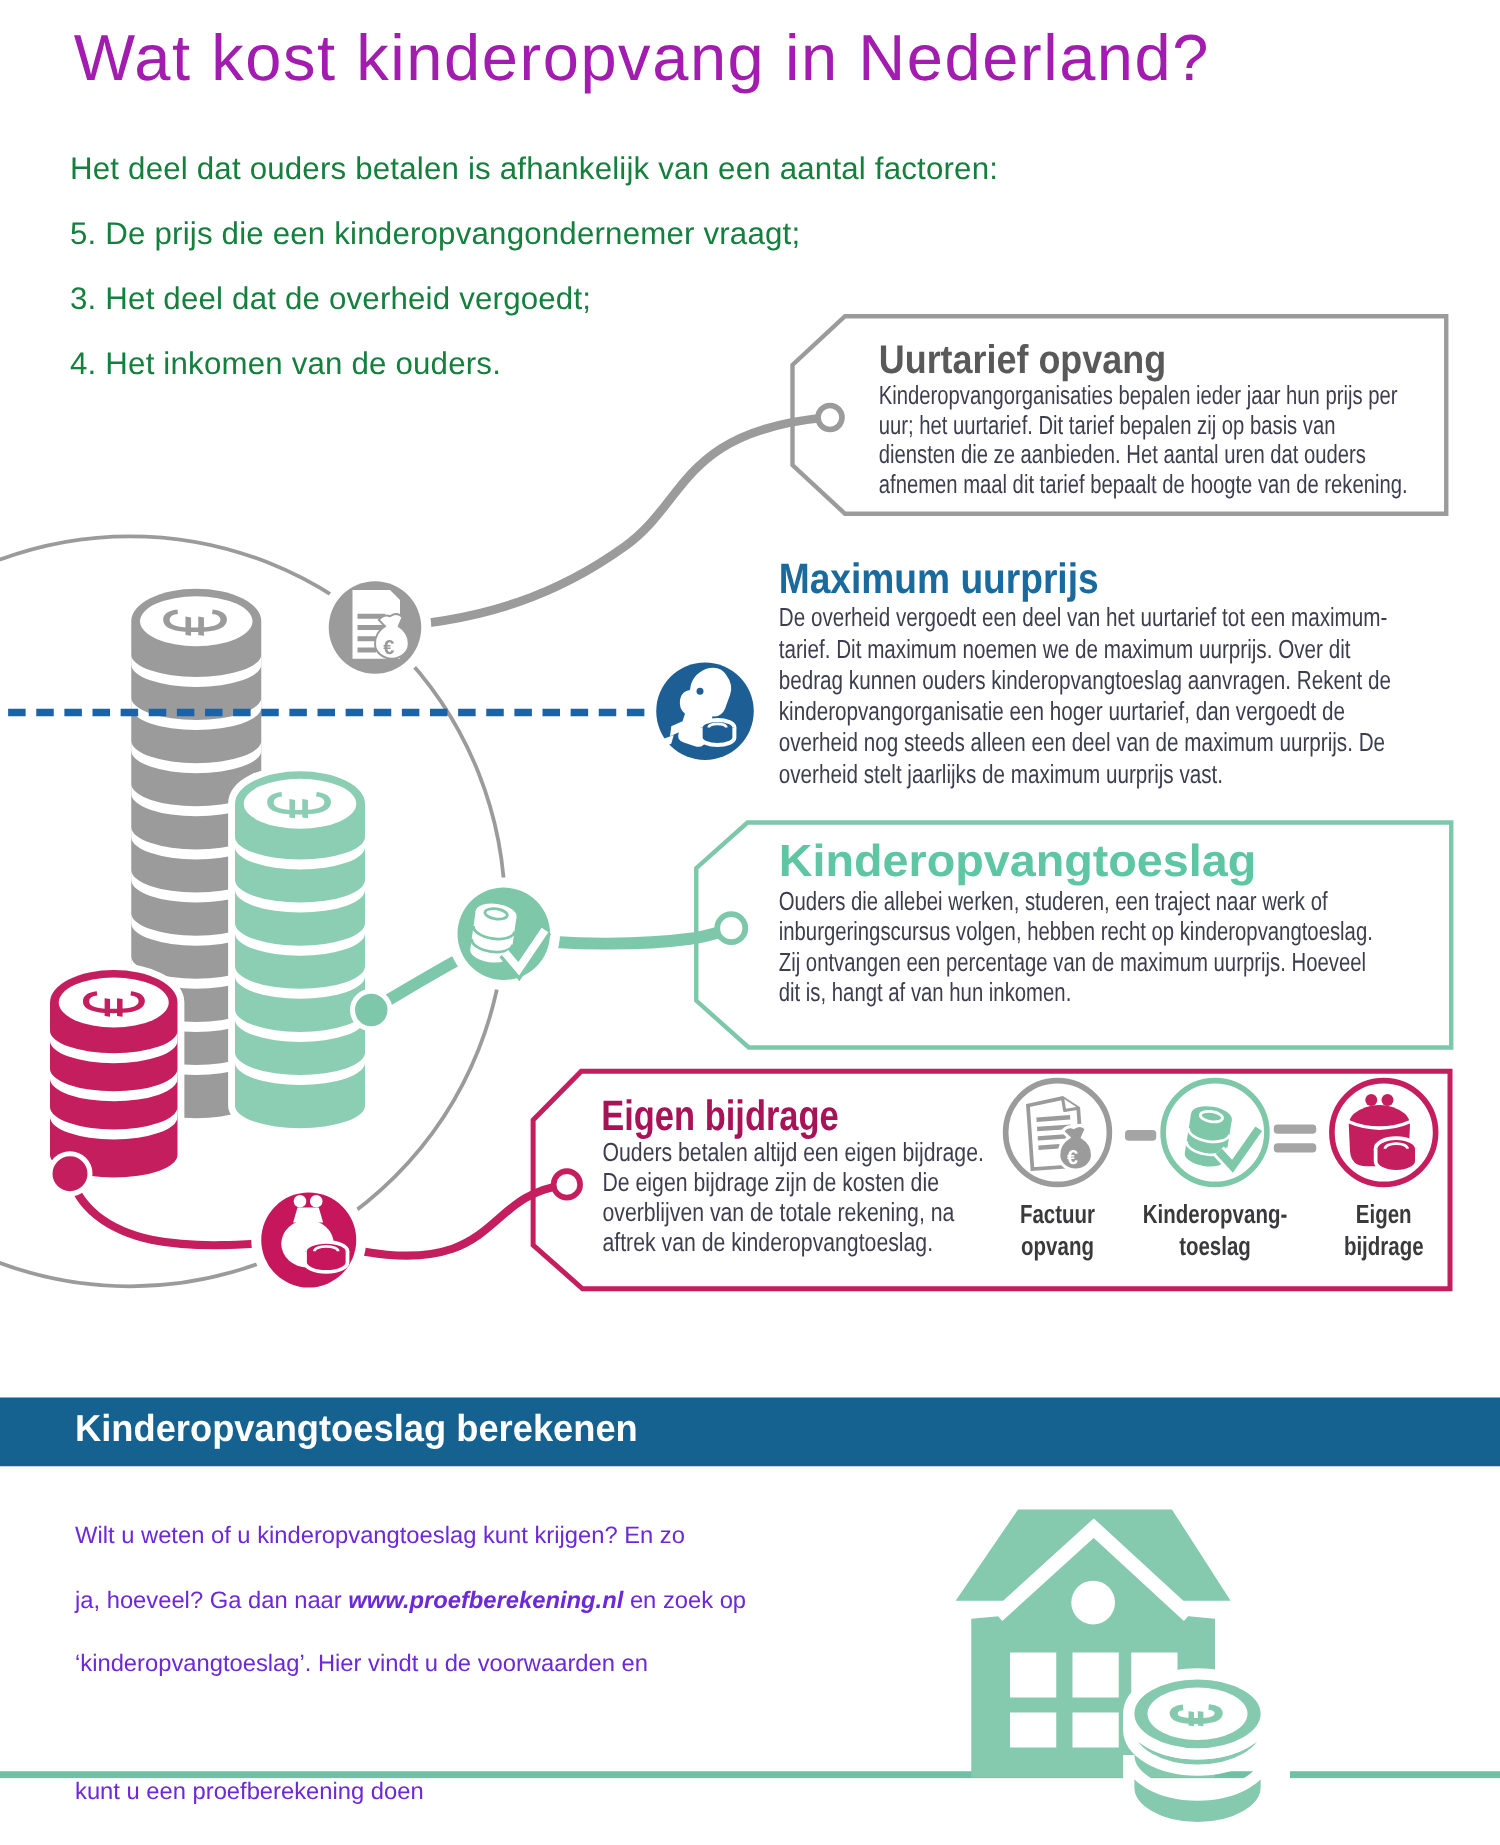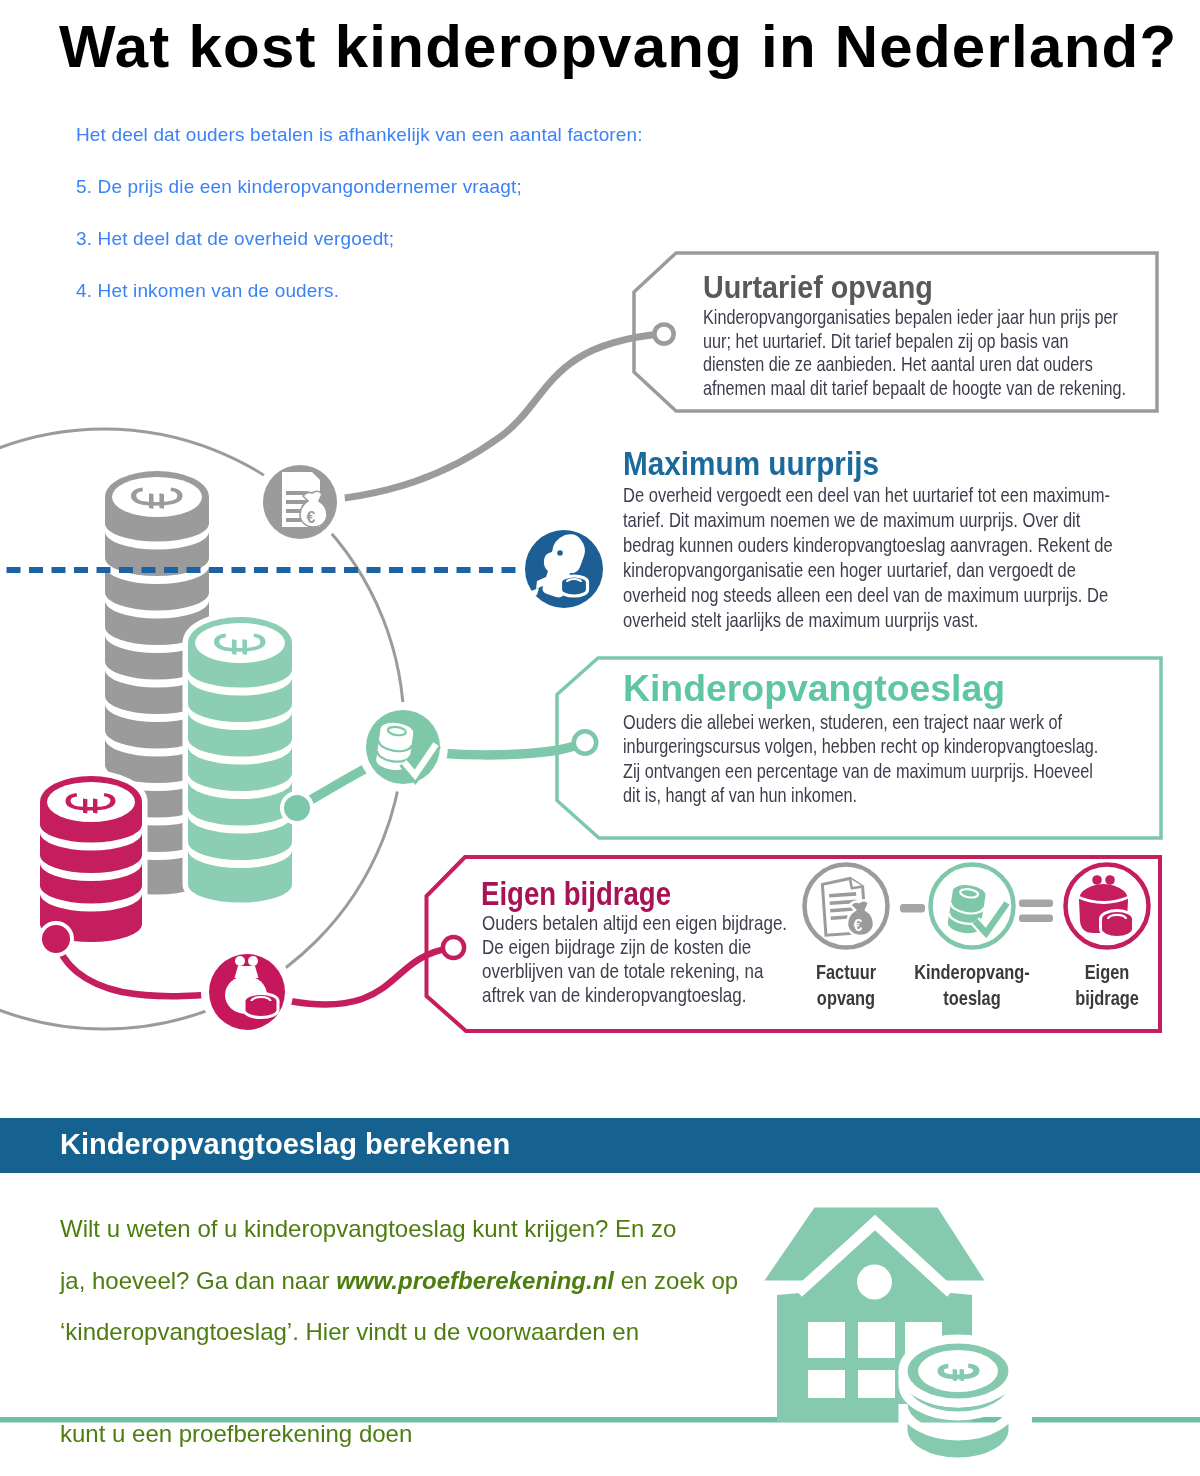--- a/index.html
+++ b/index.html
@@ -1,25 +1,25 @@
 <!DOCTYPE html>
 <html><head>
 <meta charset="utf-8">
 <style>
 html,body{margin:0;padding:0}
 body{width:1200px;height:1476px;position:relative;font-family:"Liberation Sans",sans-serif;background:#fff;overflow:hidden}
 .abs{position:absolute}
 .cond{transform-origin:0 0;white-space:nowrap}
-#title{left:59px;top:16px;font-size:60px;line-height:62px;font-weight:bold;color:#000000;letter-spacing:1.25px}
-.intro{left:76px;font-size:19px;line-height:22px;color:#3b82f6;letter-spacing:0.15px}
+#title{left:59px;top:16px;font-size:52px;line-height:62px;font-weight:normal;color:#a21caf;letter-spacing:1.25px}
+.intro{left:56px;font-size:25px;line-height:22px;color:#15803d;letter-spacing:0.15px}
 .tagh{font-weight:bold;line-height:1.2}
 .tagbody{font-size:21px;color:#3d3d4d}
 #banner{left:0;top:1118px;width:1200px;height:55px;background:#15618f}
 #bannertext{left:60px;top:1126px;font-size:30px;line-height:36px;font-weight:bold;color:#fff;transform:scaleX(0.968);transform-origin:0 0;white-space:nowrap}
-.bottomline{left:60px;font-size:24px;line-height:22px;color:#4d7c0f}
+.bottomline{left:60px;font-size:19px;line-height:22px;color:#6d28d9}
 .lbl{font-size:21px;font-weight:bold;color:#3a3a3c;text-align:center;line-height:26.3px;transform:scaleX(0.78);transform-origin:50% 0}
 </style>
 </head>
 <body>
 <svg class="abs" style="left:0;top:0" width="1200" height="1476" viewBox="0 0 1200 1476" fill="none">
 
 <circle cx="104" cy="729" r="300" stroke="#9b9b9b" stroke-width="3"></circle>
 <g>
 <path d="M 105 497 A 52 26 0 0 1 209 497 L 209 876.5 A 52 18 0 0 1 105 876.5 Z" fill="#9b9b9b"></path>
 <path d="M 105 523.5 A 52 18 0 0 0 209 523.5 L 209 531.5 A 52 18 0 0 1 105 531.5 Z" fill="#fff"></path>

